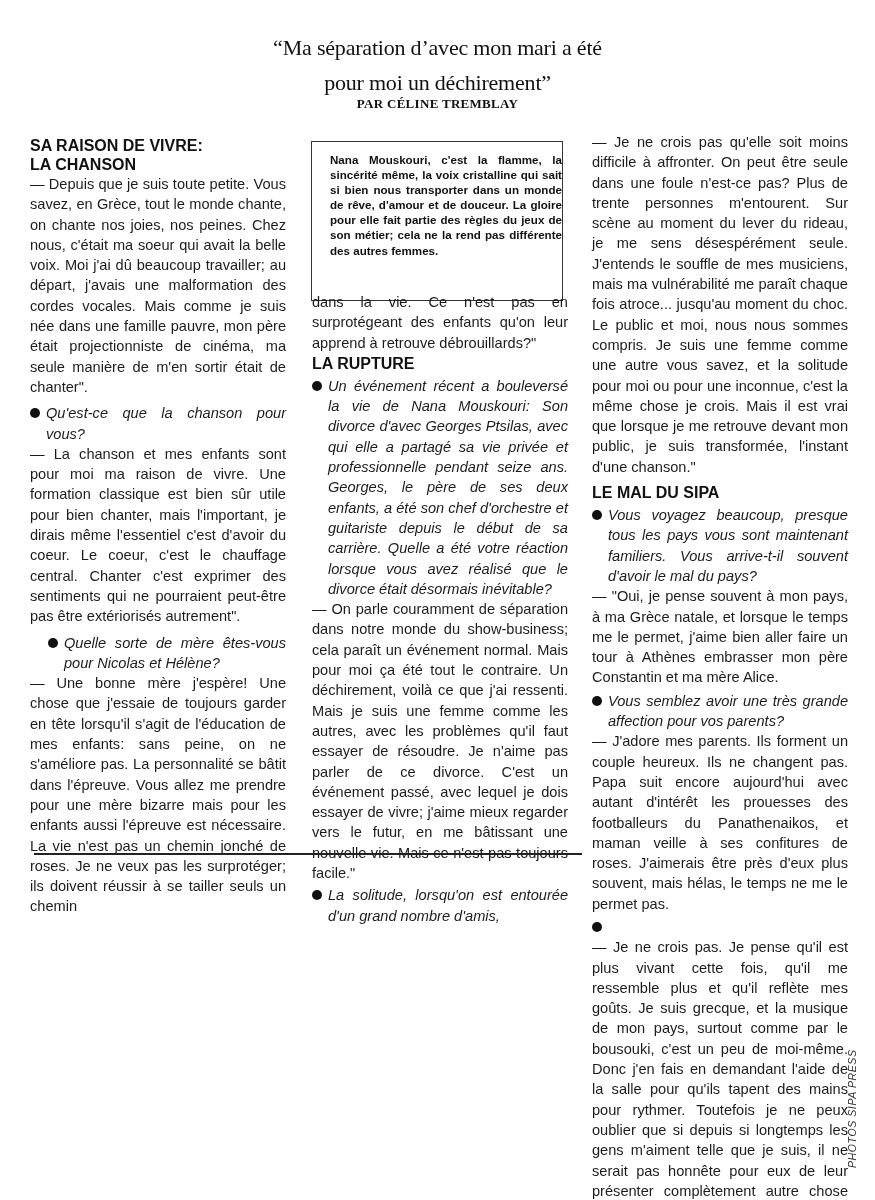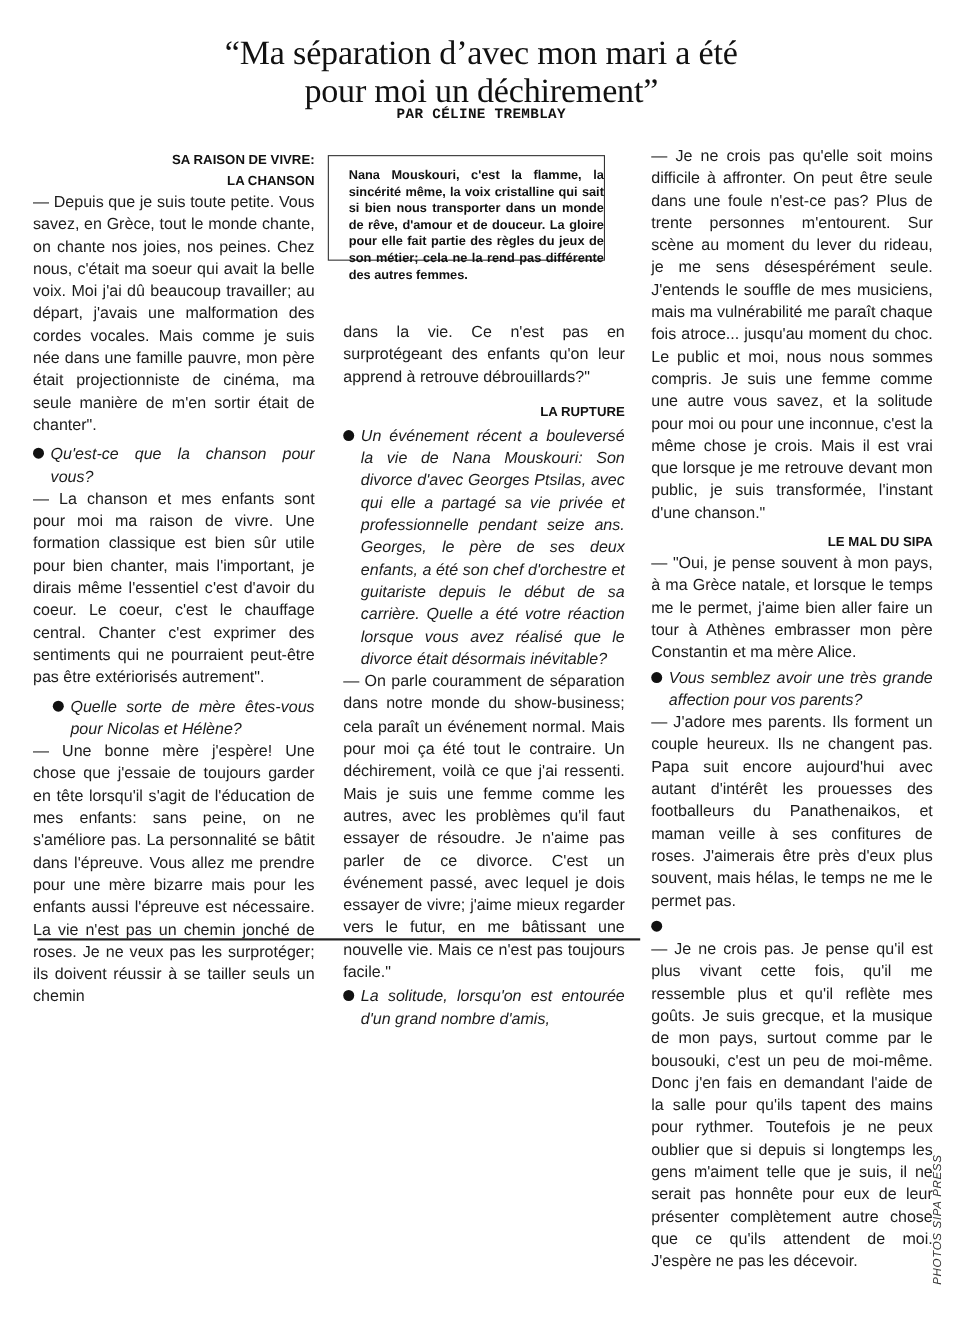--- a/index.html
+++ b/index.html
@@ -1,28 +1,28 @@
 <!DOCTYPE html>
 <html><head>
 <meta charset="utf-8">
 <style>
   html, body { margin: 0; padding: 0; background: #ffffff; }
   body { width: 875px; height: 1200px; position: relative; overflow: hidden; color: #1c1c1c; font-family: "Liberation Sans", sans-serif; }
-  .title { position: absolute; left: 0; width: 875px; top: 30px; text-align: center; font-family: "Liberation Serif", serif; font-size: 31px; line-height: 35px; letter-spacing: -0.2px; color: #111; }
-  .byline { position: absolute; left: 0; width: 875px; top: 96px; text-align: center; font-family: Liberation Mono, monospace; font-weight: bold; font-size: 13px; letter-spacing: 0.3px; color: #111; }
+  .title { position: absolute; left: 0; width: 875px; top: 30px; text-align: center; font-family: "Liberation Serif", serif; font-size: 22px; line-height: 35px; letter-spacing: -0.2px; color: #111; }
+  .byline { position: absolute; left: 0; width: 875px; top: 96px; text-align: center; font-family: Liberation Serif, serif; font-weight: bold; font-size: 13px; letter-spacing: 0.3px; color: #111; }
   .col { position: absolute; font-size: 14.6px; line-height: 20.3px; text-align: justify; }
   .col p { margin: 0; }
   .col1 { left: 30px; top: 136px; width: 256px; }
   .col2 { left: 312px; top: 292px; width: 256px; }
   .col3 { left: 592px; top: 132px; width: 256px; }
-  .head { text-align: right; font-weight: bold; font-size: 12px; line-height: 19px; margin: 0; color: #111; }
+  .head { text-align: left; font-weight: bold; font-size: 16px; line-height: 19px; margin: 0; color: #111; }
   .q { font-style: italic; padding-left: 16px; text-indent: -16px; margin-top: 3px !important; }
   .q .bullet { display: inline-block; width: 10px; height: 10px; border-radius: 50%; background: #111; margin-right: 6px; text-indent: 0; vertical-align: 0px; }
   .a { text-indent: 0; }
-  .box { position: absolute; left: 298px; top: 141px; width: 252px; height: 96px; border: 1.5px solid #333; box-sizing: border-box; padding: 10px 0 0 18px; font-weight: bold; font-size: 11.6px; line-height: 15.1px; text-align: justify; color: #111; }
+  .box { position: absolute; left: 311px; top: 141px; width: 252px; height: 160px; border: 1.5px solid #333; box-sizing: border-box; padding: 10px 0 0 18px; font-weight: bold; font-size: 11.6px; line-height: 15.1px; text-align: justify; color: #111; }
   .rule { position: absolute; left: 34px; top: 853px; width: 548px; height: 2px; background: #222; }
   .credit { position: absolute; left: 846px; top: 1168px; transform: rotate(-90deg); transform-origin: 0 0; font-style: italic; font-size: 10.5px; letter-spacing: 0.6px; color: #333; white-space: nowrap; }
 </style>
 </head>
 <body>
 
 <div class="title">
   <div>“Ma séparation d’avec mon mari a été</div>
   <div>pour moi un déchirement”</div>
 </div>
@@ -37,31 +37,32 @@
   <p class="q" style="margin-top:6px !important"><span class="bullet"></span><span>Qu'est-ce que la chanson pour vous?</span></p>
   <p class="a">— La chanson et mes enfants sont pour moi ma raison de vivre. Une formation classique est bien sûr utile pour bien chanter, mais l'important, je dirais même l'essentiel c'est d'avoir du coeur. Le coeur, c'est le chauffage central. Chanter c'est exprimer des sentiments qui ne pourraient peut-être pas être extériorisés autrement".</p>
   <p class="q" style="margin-top:6px !important; padding-left:34px; text-indent:-16px;"><span class="bullet"></span><span>Quelle sorte de mère êtes-vous pour Nicolas et Hélène?</span></p>
   <p class="a">— Une bonne mère j'espère! Une chose que j'essaie de toujours garder en tête lorsqu'il s'agit de l'éducation de mes enfants: sans peine, on ne s'améliore pas. La personnalité se bâtit dans l'épreuve. Vous allez me prendre pour une mère bizarre mais pour les enfants aussi l'épreuve est nécessaire. La vie n'est pas un chemin jonché de roses. Je ne veux pas les surprotéger; ils doivent réussir à se tailler seuls un chemin</p>
 </div>
 
 <div class="box">Nana Mouskouri, c'est la flamme, la sincérité même, la voix cristalline qui sait si bien nous transporter dans un monde de rêve, d'amour et de douceur. La gloire pour elle fait partie des règles du jeux de son métier; cela ne la rend pas différente des autres femmes.</div>
 
 <div class="col col2">
   <p class="a">dans la vie. Ce n'est pas en surprotégeant des enfants qu'on leur apprend à retrouve débrouillards?"</p>
-  <p class="head" style="margin-top:12px">LA RUPTURE</p>
+  <p class="head" style="margin-top:1px">LA RUPTURE</p>
   <p class="q"><span class="bullet"></span><span>Un événement récent a bouleversé la vie de Nana Mouskouri: Son divorce d'avec Georges Ptsilas, avec qui elle a partagé sa vie privée et professionnelle pendant seize ans. Georges, le père de ses deux enfants, a été son chef d'orchestre et guitariste depuis le début de sa carrière. Quelle a été votre réaction lorsque vous avez réalisé que le divorce était désormais inévitable?</span></p>
   <p class="a">— On parle couramment de séparation dans notre monde du show-business; cela paraît un événement normal. Mais pour moi ça été tout le contraire. Un déchirement, voilà ce que j'ai ressenti. Mais je suis une femme comme les autres, avec les problèmes qu'il faut essayer de résoudre. Je n'aime pas parler de ce divorce. C'est un événement passé, avec lequel je dois essayer de vivre; j'aime mieux regarder vers le futur, en me bâtissant une nouvelle vie. Mais ce n'est pas toujours facile."</p>
   <p class="q" style="margin-top:2px !important"><span class="bullet"></span><span>La solitude, lorsqu'on est entourée d'un grand nombre d'amis,</span></p>
 </div>
 
 <div class="rule"></div>
 
 <div class="col col3">
   <p class="a">— Je ne crois pas qu'elle soit moins difficile à affronter. On peut être seule dans une foule n'est-ce pas? Plus de trente personnes m'entourent. Sur scène au moment du lever du rideau, je me sens désespérément seule. J'entends le souffle de mes musiciens, mais ma vulnérabilité me paraît chaque fois atroce... jusqu'au moment du choc. Le public et moi, nous nous sommes compris. Je suis une femme comme une autre vous savez, et la solitude pour moi ou pour une inconnue, c'est la même chose je crois. Mais il est vrai que lorsque je me retrouve devant mon public, je suis transformée, l'instant d'une chanson."</p>
   <p class="head" style="margin-top:6px">LE MAL DU SIPA</p>
+  <p class="q"><span class="bullet"></span><span>Vous voyagez beaucoup, presque tous les pays vous sont maintenant familiers. Vous arrive-t-il souvent d'avoir le mal du pays?</span></p>
   <p class="a">— "Oui, je pense souvent à mon pays, à ma Grèce natale, et lorsque le temps me le permet, j'aime bien aller faire un tour à Athènes embrasser mon père Constantin et ma mère Alice.</p>
   <p class="q"><span class="bullet"></span><span>Vous semblez avoir une très grande affection pour vos parents?</span></p>
   <p class="a">— J'adore mes parents. Ils forment un couple heureux. Ils ne changent pas. Papa suit encore aujourd'hui avec autant d'intérêt les prouesses des footballeurs du Panathenaikos, et maman veille à ses confitures de roses. J'aimerais être près d'eux plus souvent, mais hélas, le temps ne me le permet pas.</p>
   <p class="q"><span class="bullet"></span></p>
   <p class="a"><span>— Je ne crois pas. Je pense qu'il est plus vivant cette fois, qu'il me ressemble plus et qu'il reflète mes goûts. Je suis grecque, et la musique de mon pays, surtout comme par le bousouki, c'est un peu de moi-même. Donc j'en fais en demandant l'aide de la salle pour qu'ils tapent des mains pour rythmer. Toutefois je ne peux oublier que si depuis si longtemps les gens m'aiment telle que je suis, il ne serait pas honnête pour eux de leur présenter complètement autre chose que ce qu'ils attendent de moi. J'espère ne pas les décevoir.</span></p>
 </div>
 
 <div class="credit">PHOTOS SIPA PRESS</div>
 
 </body></html>

